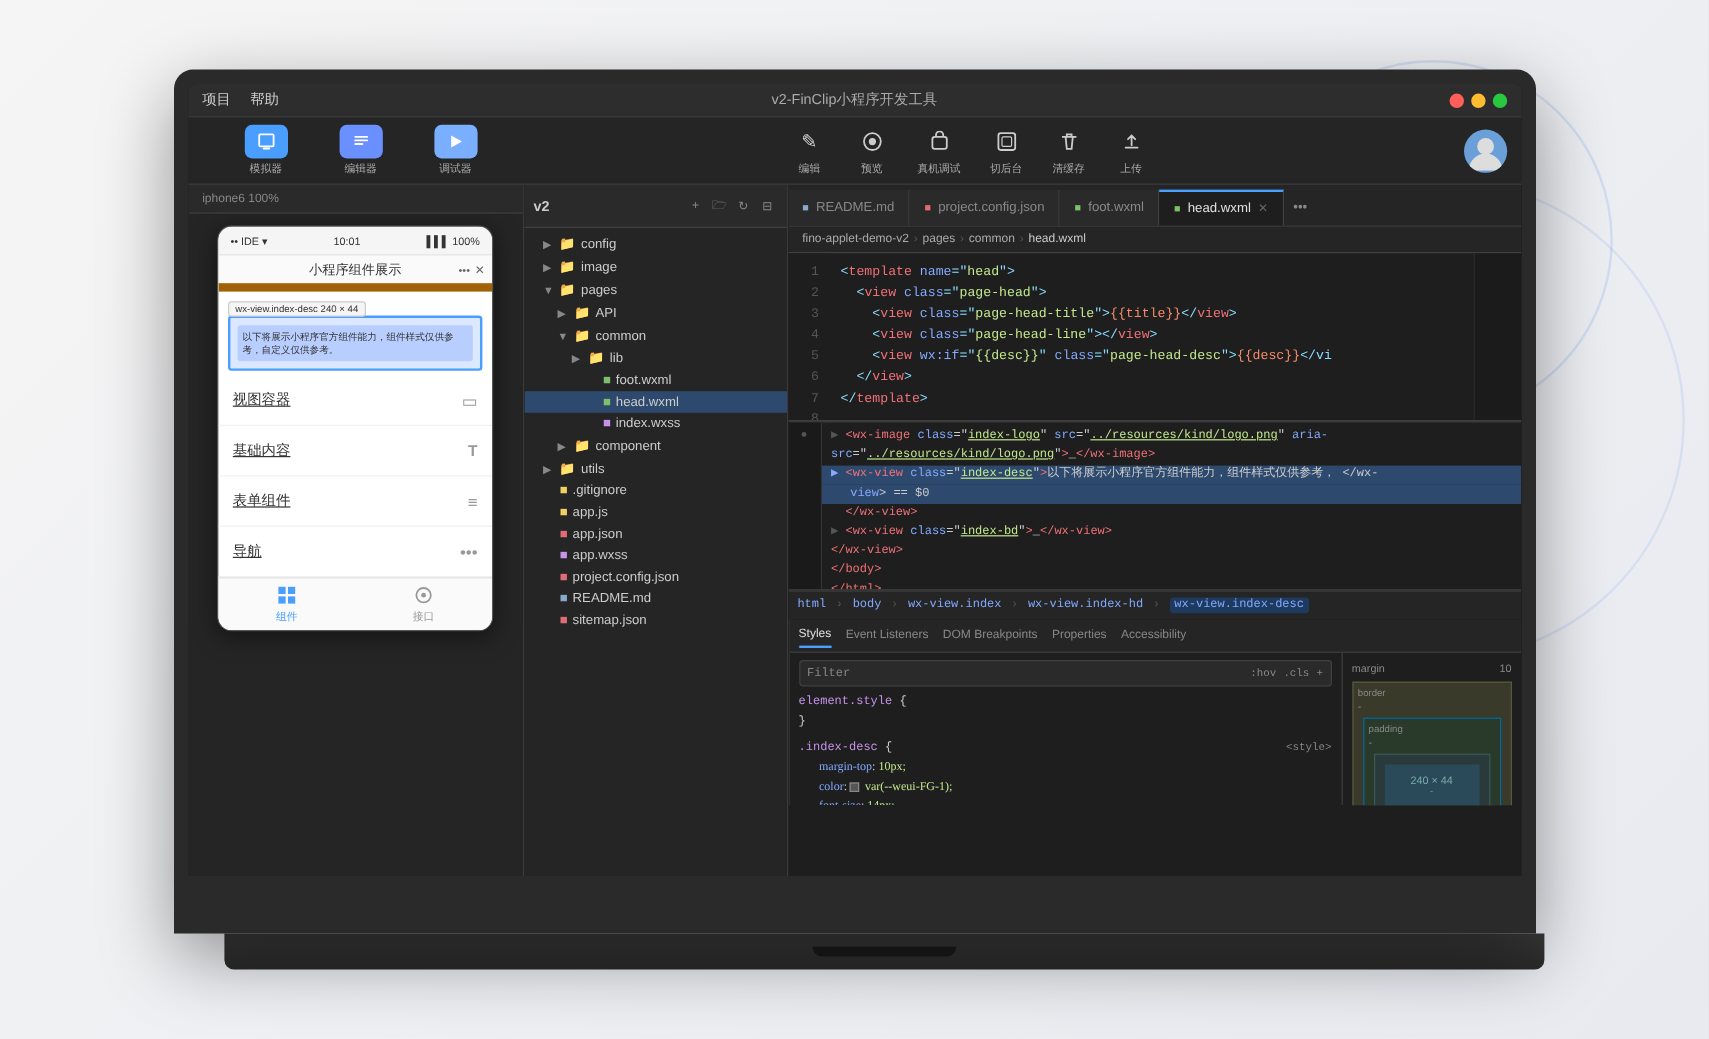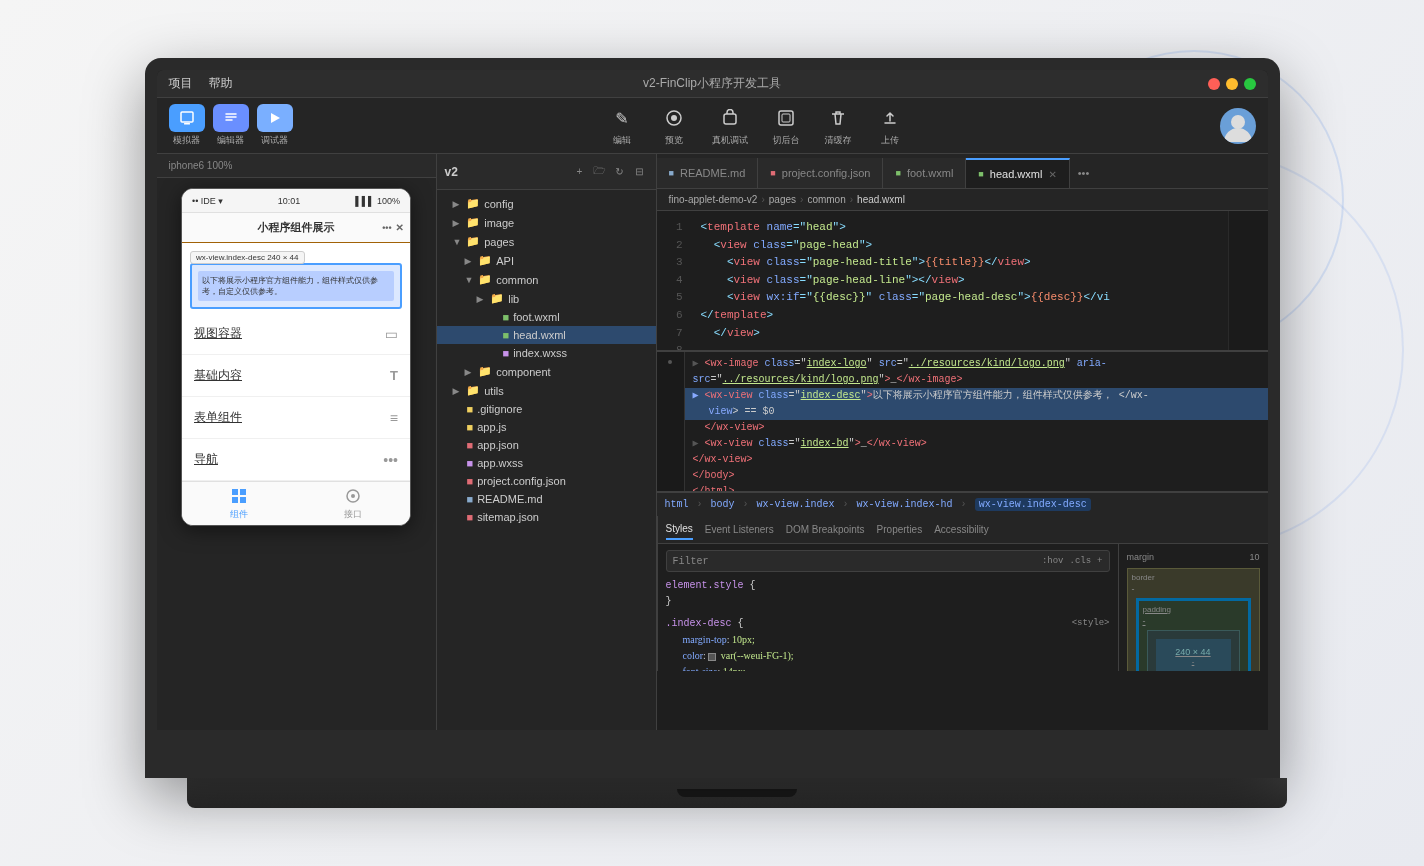--- a/index.html
+++ b/index.html
@@ -129,20 +129,21 @@
       display: flex;
       gap: 8px;
       align-items: center;
     }
     .toolbar-btn {
       display: flex;
       flex-direction: column;
       align-items: center;
       gap: 2px;
       cursor: pointer;
+      margin-left: 35px;
     }
     .toolbar-btn-icon {
       width: 36px;
       height: 28px;
       border-radius: 6px;
       display: flex;
       align-items: center;
       justify-content: center;
       font-size: 14px;
     }
@@ -260,24 +261,24 @@
       font-size: 9px;
       color: #333;
       border-bottom: 1px solid #e0e0e0;
     }
     .phone-nav-bar {
       height: 30px;
       background: #fafafa;
       display: flex;
       align-items: center;
       justify-content: center;
-      border-bottom: 1px solid #a16207;
+      border-bottom: 7px solid #a16207;
       font-size: 11px;
       color: #333;
-      font-weight: 700;
+      font-weight: 400;
       position: relative;
     }
 
     .phone-list-item {
       display: flex;
       align-items: center;
       justify-content: space-between;
       padding: 12px 12px;
       border-bottom: 1px solid #f0f0f0;
     }
@@ -626,24 +627,23 @@
       color: #888;
     }
     .box-margin {
       background: #3a3a2a;
       border: 1px solid #5a5a3a;
       padding: 4px;
       position: relative;
     }
     .box-border {
       background: #2a3a2a;
-      border: 3px solid #0369a1;
+      border: 1px solid #0369a1;
       padding: 4px;
       margin: 4px;
-      text-decoration: underline;
     }
     .box-padding {
       background: #2a3a3a;
       border: 1px solid #3a5a5a;
       padding: 4px;
       margin: 4px;
     }
     .box-content {
       background: #2a4a5a;
       text-align: center;
@@ -1052,24 +1052,24 @@
                     <div class="code-line">
                       &nbsp;&nbsp;&nbsp;&nbsp;<span class="punct">&lt;</span><span class="tag">view</span> <span class="attr">class</span><span class="punct">="</span><span class="str">page-head-title</span><span class="punct">"&gt;</span><span class="val">{{title}}</span><span class="punct">&lt;/</span><span class="tag">view</span><span class="punct">&gt;</span>
                     </div>
                     <div class="code-line">
                       &nbsp;&nbsp;&nbsp;&nbsp;<span class="punct">&lt;</span><span class="tag">view</span> <span class="attr">class</span><span class="punct">="</span><span class="str">page-head-line</span><span class="punct">"&gt;&lt;/</span><span class="tag">view</span><span class="punct">&gt;</span>
                     </div>
                     <div class="code-line">
                       &nbsp;&nbsp;&nbsp;&nbsp;<span class="punct">&lt;</span><span class="tag">view</span> <span class="attr">wx:if</span><span class="punct">="</span><span class="str">{{desc}}</span><span class="punct">"</span> <span class="attr">class</span><span class="punct">="</span><span class="str">page-head-desc</span><span class="punct">"&gt;</span><span class="val">{{desc}}</span><span class="punct">&lt;/vi</span>
                     </div>
                     <div class="code-line">
-                      <span class="punct">&lt;/</span><span class="tag">template</span><span class="punct">&gt;</span>
+                      &nbsp;&nbsp;<span class="punct">&lt;/</span><span class="tag">view</span><span class="punct">&gt;</span>
                     </div>
                     <div class="code-line">
-                      &nbsp;&nbsp;<span class="punct">&lt;/</span><span class="tag">view</span><span class="punct">&gt;</span>
+                      <span class="punct">&lt;/</span><span class="tag">template</span><span class="punct">&gt;</span>
                     </div>
                     <div class="code-line">&nbsp;</div>
                   </div>
                   <div class="minimap"></div>
                 </div>
 
                 <div class="bottom-panel">
 
                   <div style="height:140px;border-bottom:1px solid #404040;overflow:hidden;">
                     <div style="display:flex;height:100%;">

